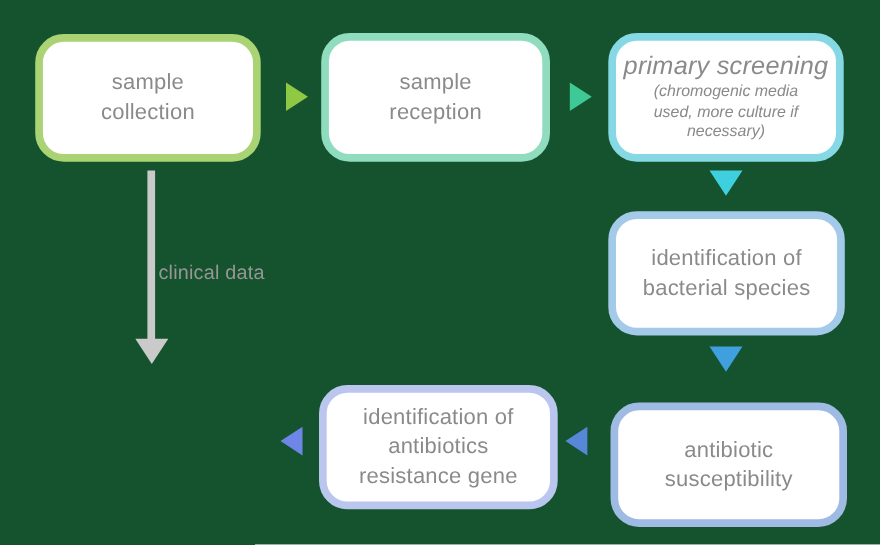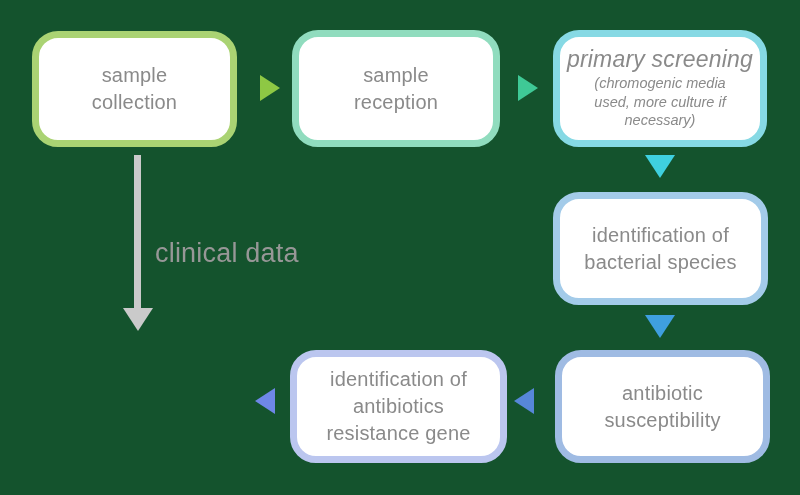--- a/index.html
+++ b/index.html
@@ -44,21 +44,21 @@
     white-space: pre-line;
     font-size: 14.5px;
     line-height: 18.5px;
     color: #8a8a8a;
     margin-top: 2px;
   }
   .n1 { left: 32px;  top: 31px;  width: 205px; height: 116px; border-color: #aad373; }
   .n2 { left: 292px; top: 30px;  width: 208px; height: 117px; border-color: #90dcbe; }
   .n3 { left: 553px; top: 30px;  width: 214px; height: 117px; border-color: #86d9e4; font-style: italic; }
   .n4 { left: 553px; top: 192px; width: 215px; height: 113px; border-color: #a3cbe9; }
-  .n5 { left: 555px; top: 350px; width: 215px; height: 113px; border-color: #9fbbe3; }
+  .n5 { left: 555px; top: 366px; width: 215px; height: 113px; border-color: #9fbbe3; }
   .n6 { left: 290px; top: 350px; width: 217px; height: 113px; border-color: #bbc6ef; }
   .n7 { left: 32px;  top: 350px; width: 215px; height: 114px; border-color: #c3b7e7; }
   
   .tri {
     position: absolute;
     width: 0;
     height: 0;
   }
   .tri-right {
     border-top: 13px solid transparent;
@@ -95,23 +95,23 @@
   }
   .ghead {
     left: 123px;
     top: 308px;
     border-left: 15px solid transparent;
     border-right: 15px solid transparent;
     border-top: 23px solid #cacaca;
   }
   .edge-label {
     position: absolute;
-    left: 155px;
+    left: 144px;
     top: 238px;
-    font-size: 27px;
+    font-size: 18px;
     color: #979797;
     letter-spacing: 0.2px;
   }
 </style>
 </head>
 <body>
 
 <div class="canvas">
 
   <div class="node n1">

